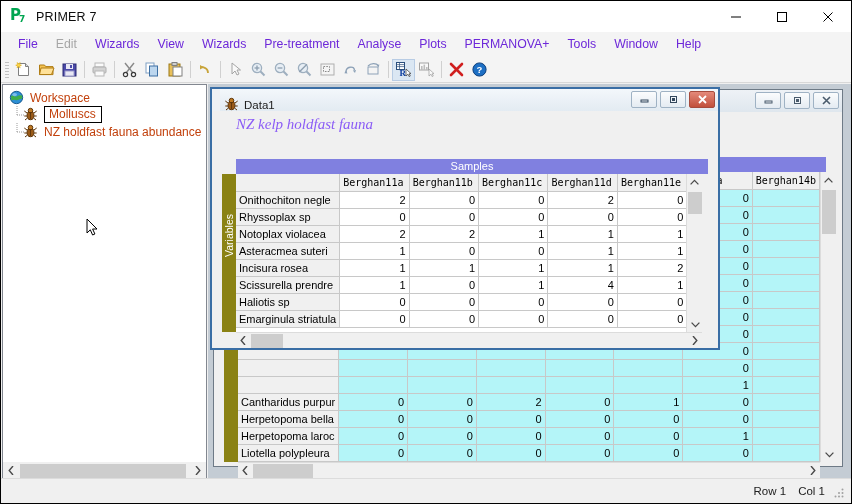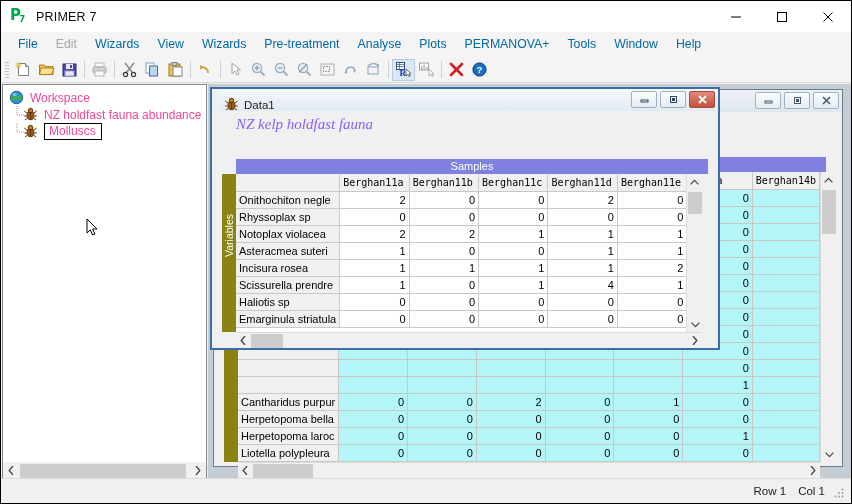--- a/index.html
+++ b/index.html
@@ -52,21 +52,21 @@
   }
   .wc svg { display: block; }
 
   
   .menubar {
     position: absolute; left: 0; top: 31px; width: 850px; height: 25px;
     background: #f4f4f4;
     display: flex; align-items: center; padding-left: 8px;
   }
   .menu-item {
-    font-size: 12.3px; color: #0369a1; padding: 3px 9px; line-height: 15px;
+    font-size: 12.3px; color: #6d28d9; padding: 3px 9px; line-height: 15px;
   }
   .menu-item.disabled { color: #a6a6a6; }
 
   
   .toolbar {
     position: absolute; left: 0; top: 56px; width: 850px; height: 26px;
     background: #f4f4f4;
     display: flex; align-items: center; padding-left: 4px;
     border-bottom: 1px solid #d8d8d8;
   }
@@ -94,21 +94,21 @@
     background: #ffffff;
     border: 1px solid #828790;
   }
   .tree { padding: 4px 0 0 4px; font-size: 12px; color: #000; }
   .tree-row {
     display: flex; align-items: center; height: 17px; position: relative;
   }
   .tree-row.root { padding-left: 2px; }
   .tree-row.child { padding-left: 16px; }
   .tree-icon { width: 17px; height: 15px; margin-right: 4px; position: relative; flex: 0 0 auto; }
-  .tree-label { font-size: 12px; color: #ec4899; white-space: nowrap; }
+  .tree-label { font-size: 12px; color: #c2410c; white-space: nowrap; }
   .tree-label.editing {
     border: 1px solid #000; background: #fff;
     padding: 0px 5px 1px 4px; margin-left: 0px; line-height: 14px;
   }
   .tree-lines {
     position: absolute; left: 9px; top: 0; width: 10px; height: 100%;
   }
   .cursor-arrow { position: absolute; left: 83px; top: 133px; }
 
   .ws-hscroll {
@@ -464,21 +464,21 @@
             <circle cx="7.5" cy="3.6" r="2.3" fill="#c07a22" stroke="#5c3409"></circle>
             <line x1="4" y1="6" x2="1.3" y2="4" stroke="#5c3409"></line>
             <line x1="11" y1="6" x2="13.7" y2="4" stroke="#5c3409"></line>
             <line x1="4" y1="9" x2="1.3" y2="9" stroke="#5c3409"></line>
             <line x1="11" y1="9" x2="13.7" y2="9" stroke="#5c3409"></line>
             <line x1="4.3" y1="11.2" x2="2" y2="13" stroke="#5c3409"></line>
             <line x1="10.7" y1="11.2" x2="13" y2="13" stroke="#5c3409"></line>
             <line x1="7.5" y1="5" x2="7.5" y2="12" stroke="#4a2a07" stroke-width=".7"></line>
           </svg>
         </span>
-        <span class="tree-label">NZ holdfast fauna abundance</span>
+        <span class="tree-label editing">Molluscs</span>
       </div>
 
       <div class="tree-row child">
         <div class="tree-lines">
           <svg width="12" height="17" viewBox="0 0 12 17">
             <line x1="1" y1="0" x2="1" y2="9" stroke="#9a9a9a" stroke-dasharray="1 1"></line>
             <line x1="1" y1="9" x2="9" y2="9" stroke="#9a9a9a" stroke-dasharray="1 1"></line>
           </svg>
         </div>
         <span class="tree-icon">
@@ -487,21 +487,21 @@
             <circle cx="7.5" cy="3.6" r="2.3" fill="#c07a22" stroke="#5c3409"></circle>
             <line x1="4" y1="6" x2="1.3" y2="4" stroke="#5c3409"></line>
             <line x1="11" y1="6" x2="13.7" y2="4" stroke="#5c3409"></line>
             <line x1="4" y1="9" x2="1.3" y2="9" stroke="#5c3409"></line>
             <line x1="11" y1="9" x2="13.7" y2="9" stroke="#5c3409"></line>
             <line x1="4.3" y1="11.2" x2="2" y2="13" stroke="#5c3409"></line>
             <line x1="10.7" y1="11.2" x2="13" y2="13" stroke="#5c3409"></line>
             <line x1="7.5" y1="5" x2="7.5" y2="12" stroke="#4a2a07" stroke-width=".7"></line>
           </svg>
         </span>
-        <span class="tree-label editing">Molluscs</span>
+        <span class="tree-label">NZ holdfast fauna abundance</span>
       </div>
 
     </div>
 
     <div class="cursor-arrow">
       <svg width="14" height="20" viewBox="0 0 14 20">
         <path d="M1 1 L1 15 L4.3 11.8 L6.6 17 L8.9 16 L6.6 11 L11 11 z" fill="#ffffff" stroke="#000000" stroke-width="1"></path>
       </svg>
     </div>
   </div>

